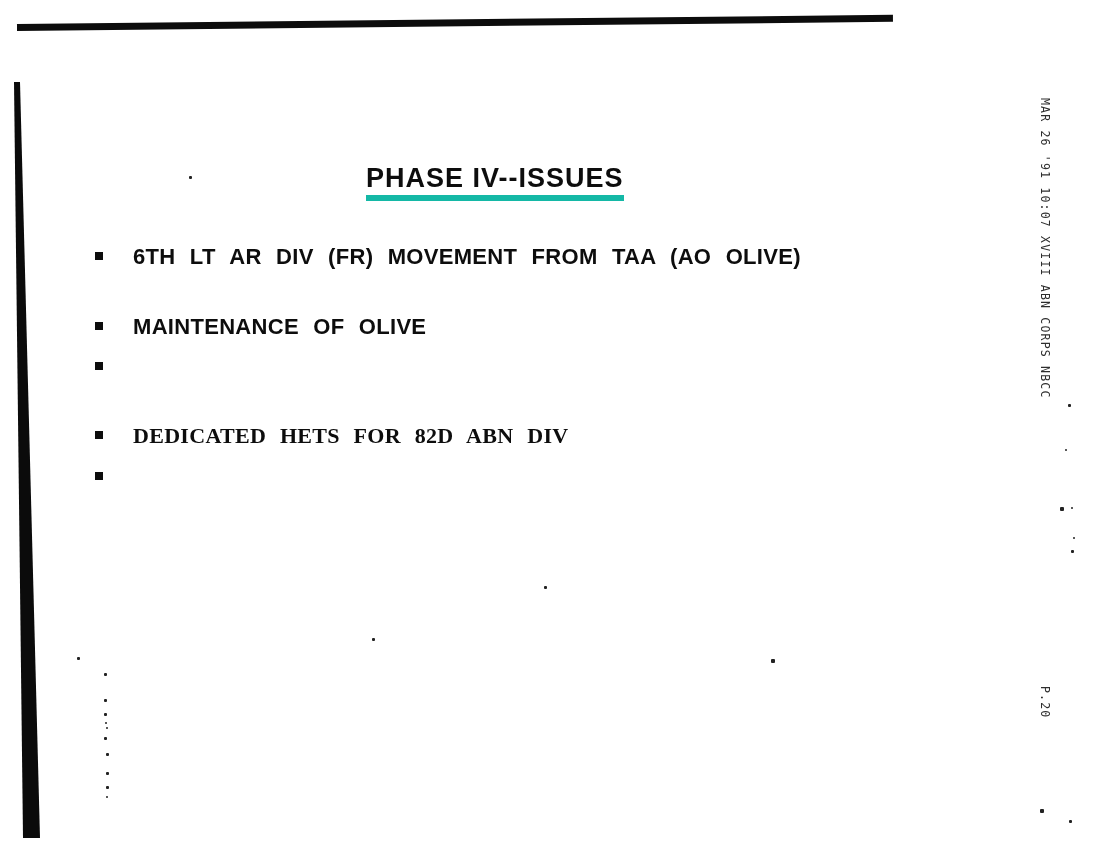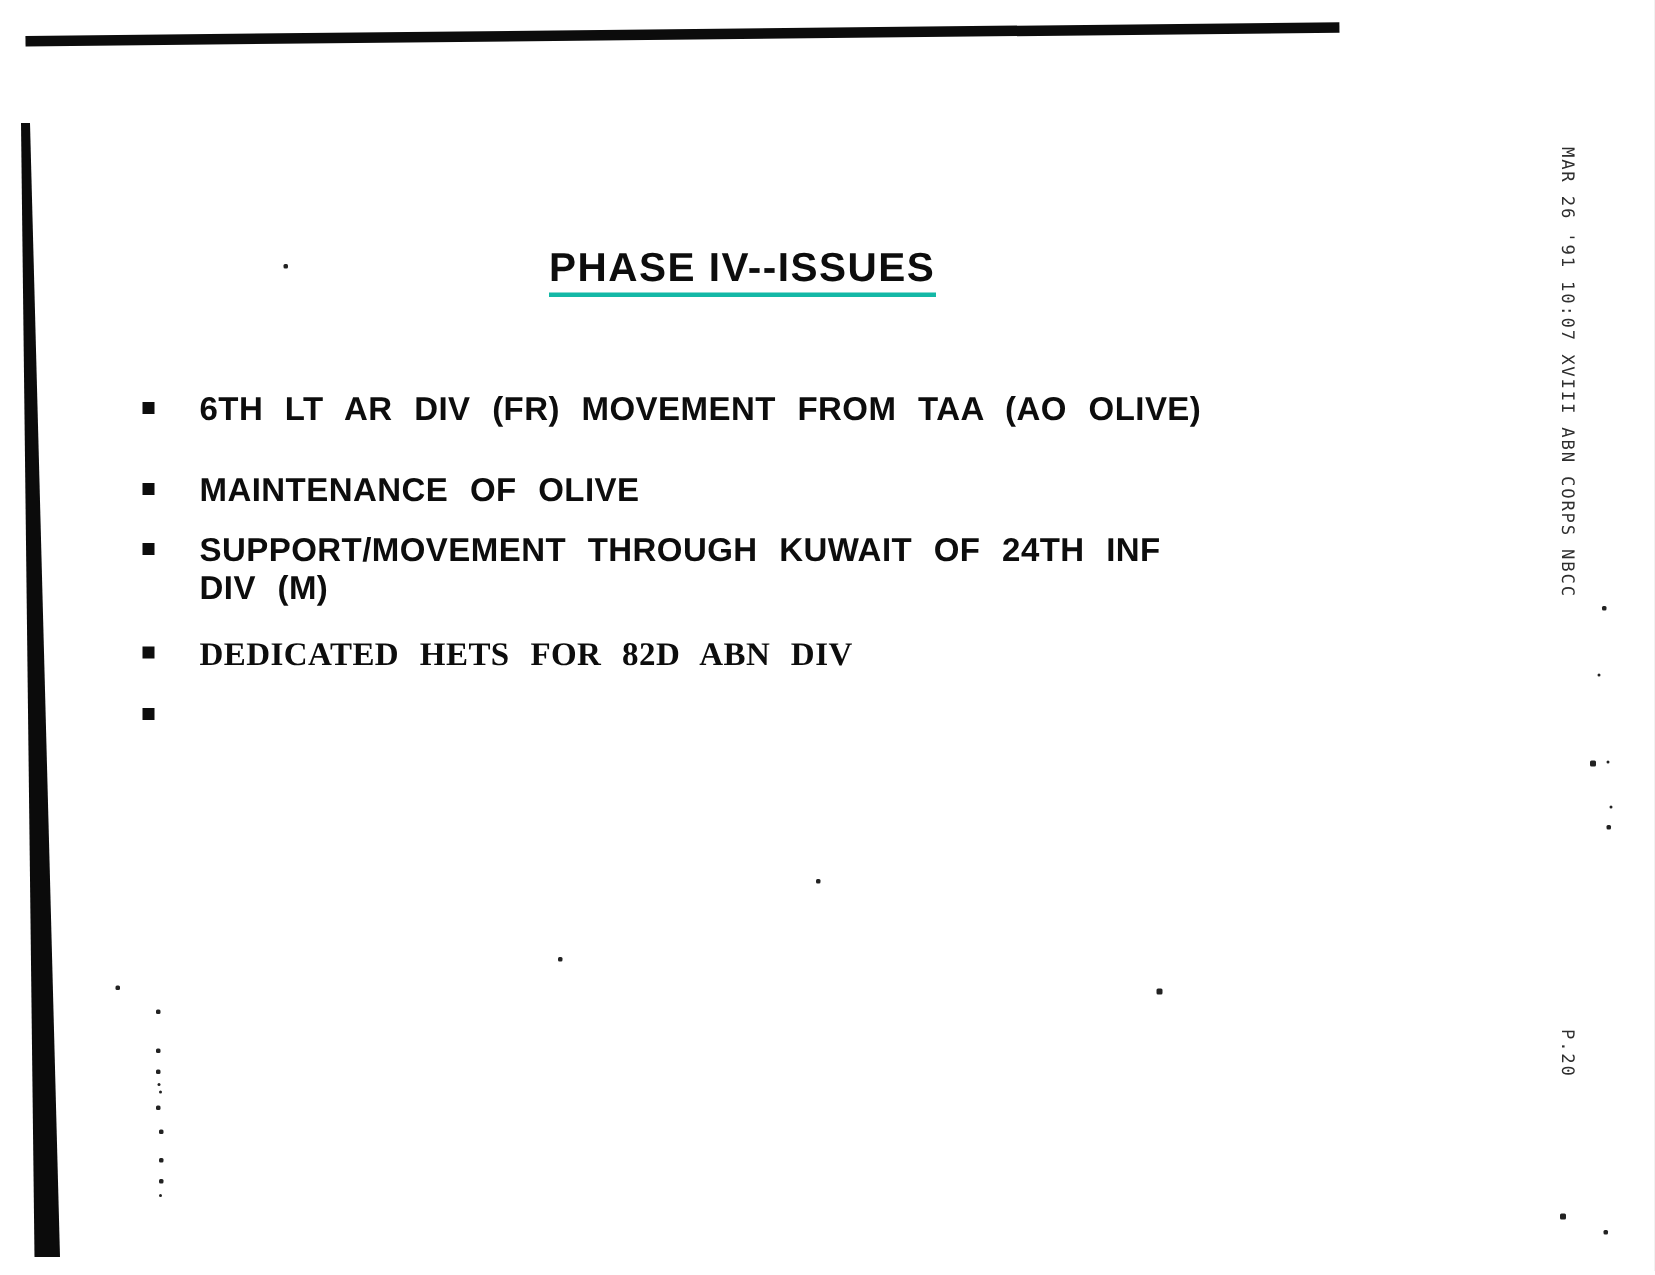--- a/index.html
+++ b/index.html
@@ -10,21 +10,21 @@
     color:#0d0d0d;
   }
   .top-rule {
     position:absolute; left:17px; top:24px; width:876px; height:7px;
     background:#0c0c0c; transform:rotate(-0.6deg); transform-origin:0 50%;
   }
   .left-bar-svg { position:absolute; left:0; top:0; pointer-events:none; }
   .slide-title {
     position:absolute; left:366px; top:163px;
     font-size:27px; font-weight:bold; letter-spacing:1px;
-    border-bottom:3px solid #14b8a6; padding-bottom:1px;
+    border-bottom:6px solid #14b8a6; padding-bottom:1px;
     white-space:nowrap;
   }
   .bullet {
     position:absolute; left:95px; width:740px;
     display:flex; align-items:flex-start;
   }
   .marker {
     display:inline-block; width:8px; height:8px; background:#0d0d0d;
     margin-top:8px; flex:0 0 8px;
   }
@@ -51,38 +51,34 @@
 
   <div class="top-rule"></div>
 
   <svg class="left-bar-svg" width="1103" height="850">
     <polygon points="14,82 20,82 40,838 23,838" fill="#0b0b0b"></polygon>
   </svg>
 
   <div class="slide-title">PHASE IV--ISSUES</div>
 
   <div>
-      <div class="bullet" style="top: 260px;">
+      <div class="bullet" style="top: 244px;">
         <span class="marker"></span>
         <div class="btext">
           <div>6TH LT AR DIV (FR) MOVEMENT FROM TAA (AO OLIVE)</div>
         </div>
       </div>
       <div class="bullet" style="top: 314px;">
         <span class="marker"></span>
         <div class="btext">
           <div>MAINTENANCE OF OLIVE</div>
         </div>
       </div>
       <div class="bullet" style="top: 354px;">
         <span class="marker"></span>
-        <div class="btext">
-          <div>SUPPORT/MOVEMENT THROUGH KUWAIT OF 24TH INF</div>
-          <div>DIV (M)</div>
-        </div>
       </div>
       <div class="bullet" style="top: 423px; font-family: Liberation Serif, serif;">
         <span class="marker"></span>
         <div class="btext">
           <div>DEDICATED HETS FOR 82D ABN DIV</div>
         </div>
       </div>
       <div class="bullet" style="top: 464px;">
         <span class="marker"></span>
       </div>

